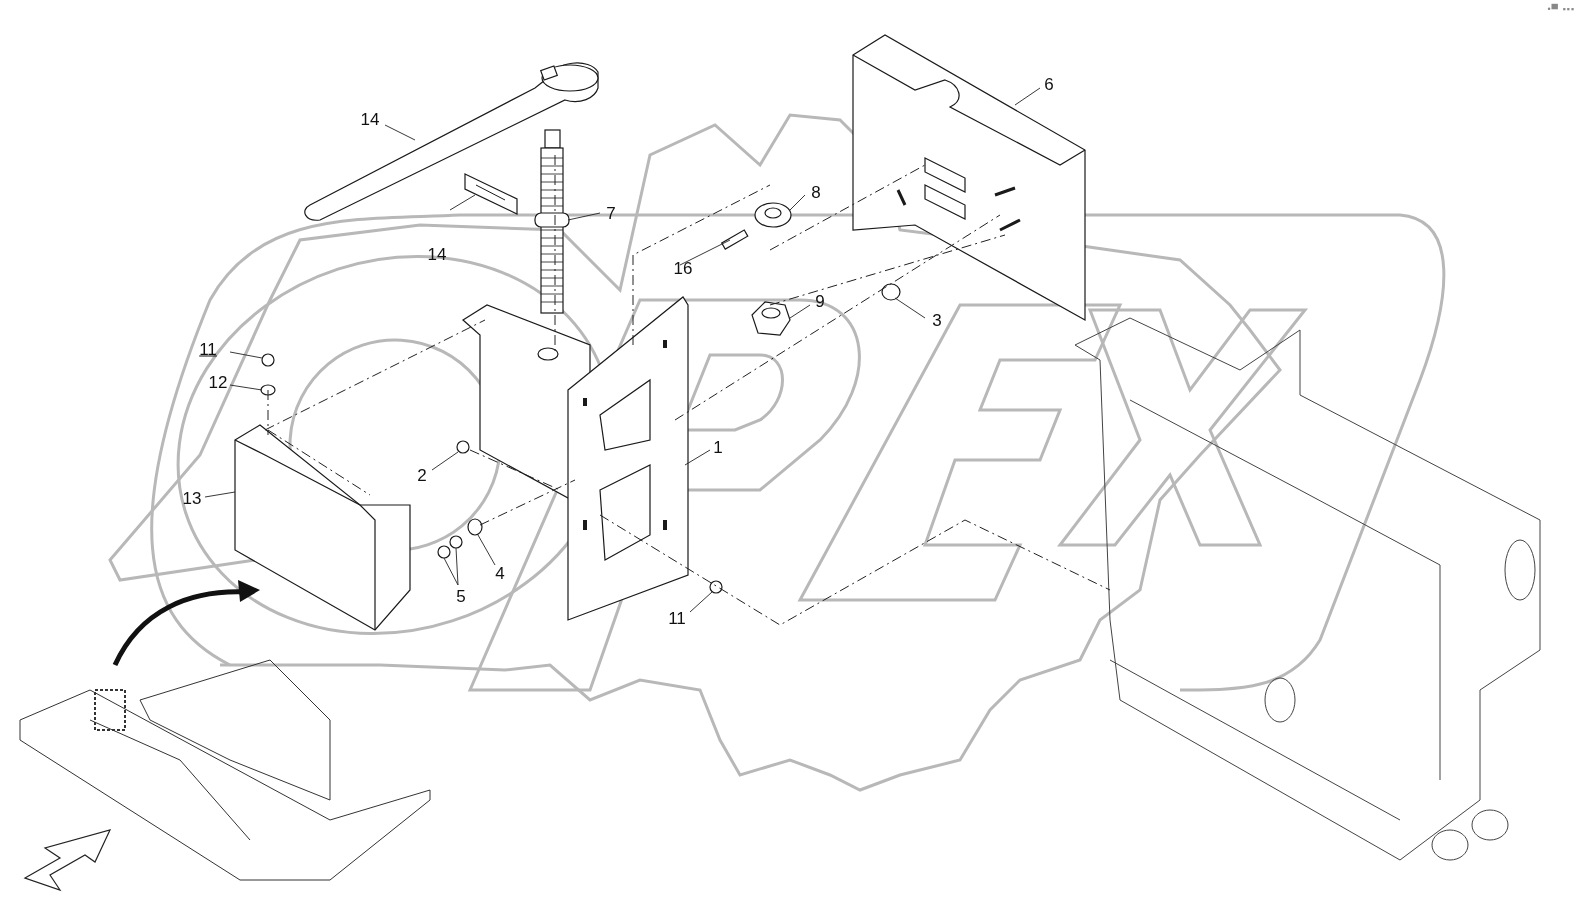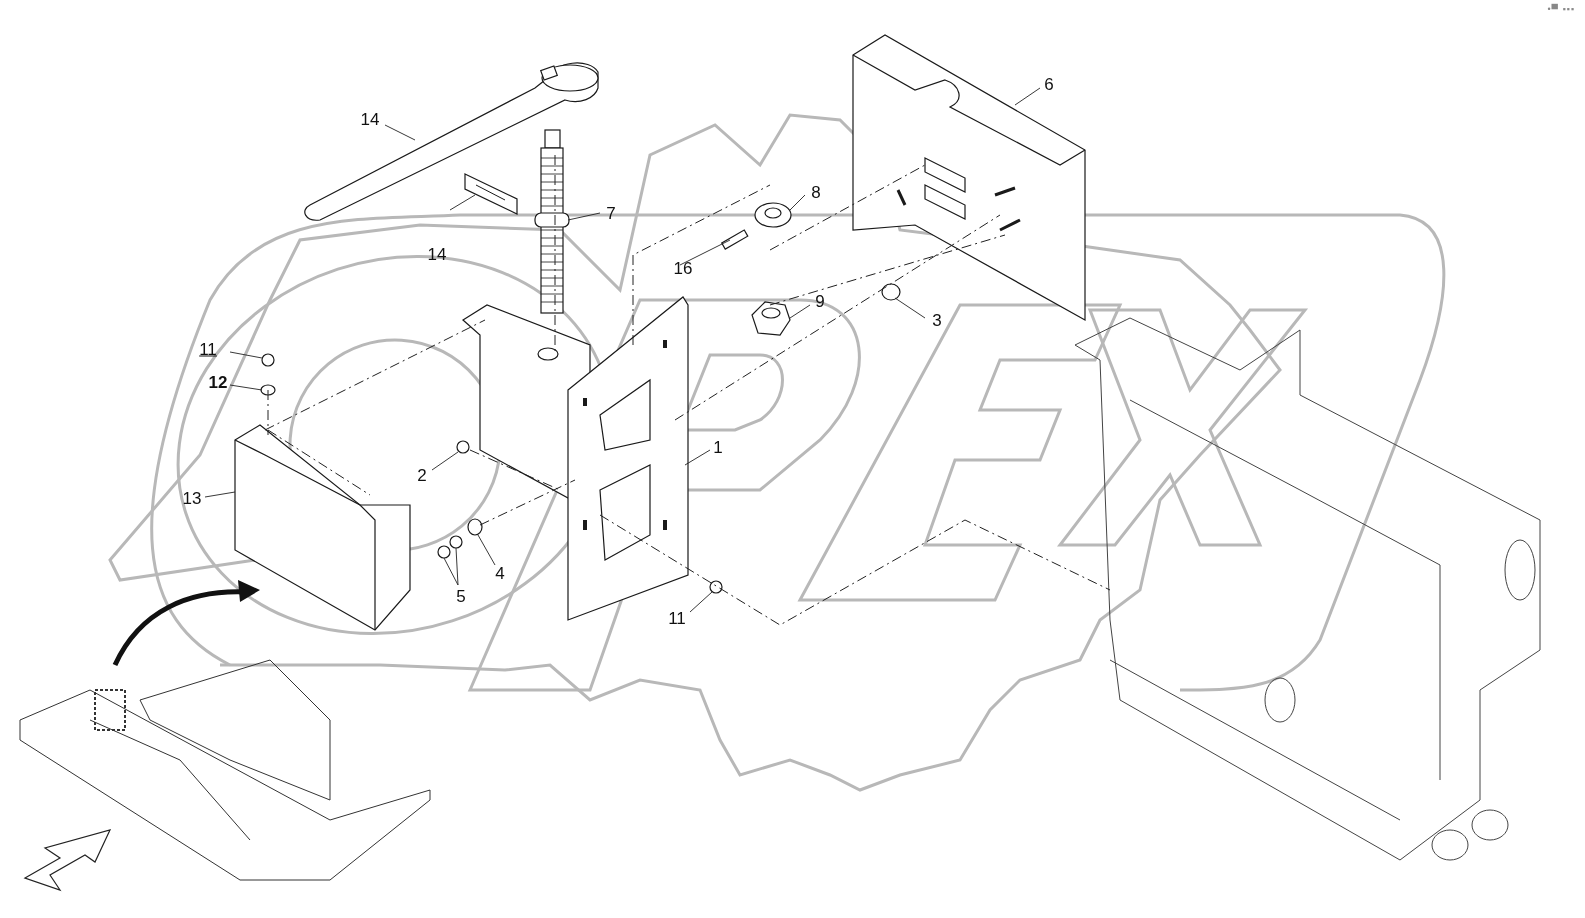--- a/index.html
+++ b/index.html
@@ -149,20 +149,20 @@
   <div class="callout" style="left:422px;top:475px;">2</div>
   <div class="callout" style="left:937px;top:320px;">3</div>
   <div class="callout" style="left:500px;top:573px;">4</div>
   <div class="callout" style="left:461px;top:596px;">5</div>
   <div class="callout" style="left:1049px;top:84px;">6</div>
   <div class="callout" style="left:611px;top:213px;">7</div>
   <div class="callout" style="left:816px;top:192px;">8</div>
   <div class="callout" style="left:820px;top:301px;">9</div>
   <div class="callout" style="left:192px;top:498px;">13</div>
   <div class="callout" style="left:208px;top:349px;text-decoration:underline;">11</div>
-  <div class="callout" style="left:218px;top:382px;font-weight:bold;">12</div>
+  <div class="callout" style="left:218px;top:382px;">12</div>
   <div class="callout" style="left:677px;top:618px;">11</div>
   <div class="callout" style="left:437px;top:215px;margin-top:39px;">14</div>
   <div class="callout" style="left:370px;top:119px;">14</div>
   <div class="callout" style="left:683px;top:268px;text-align:center;">16</div>
 
   <div class="corner-mark">•▀ ▪▪▪</div>
 </div>
 
 </body></html>

